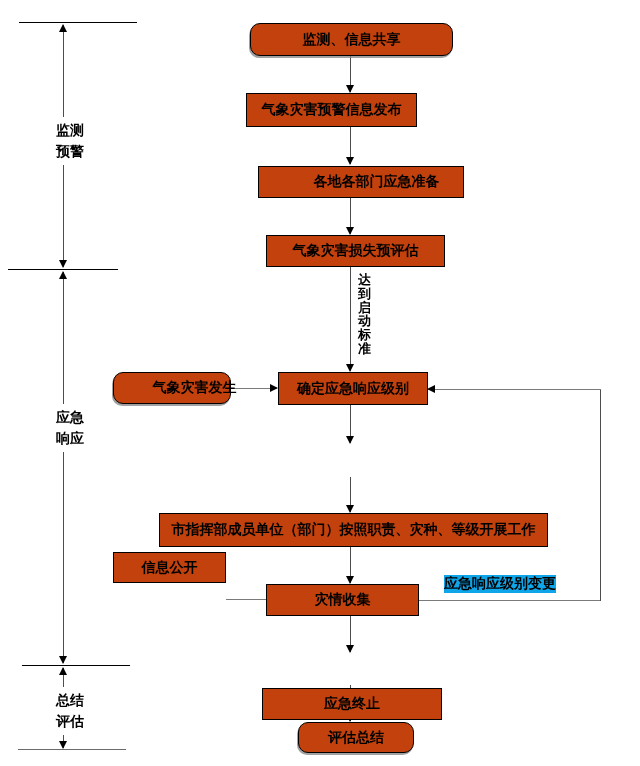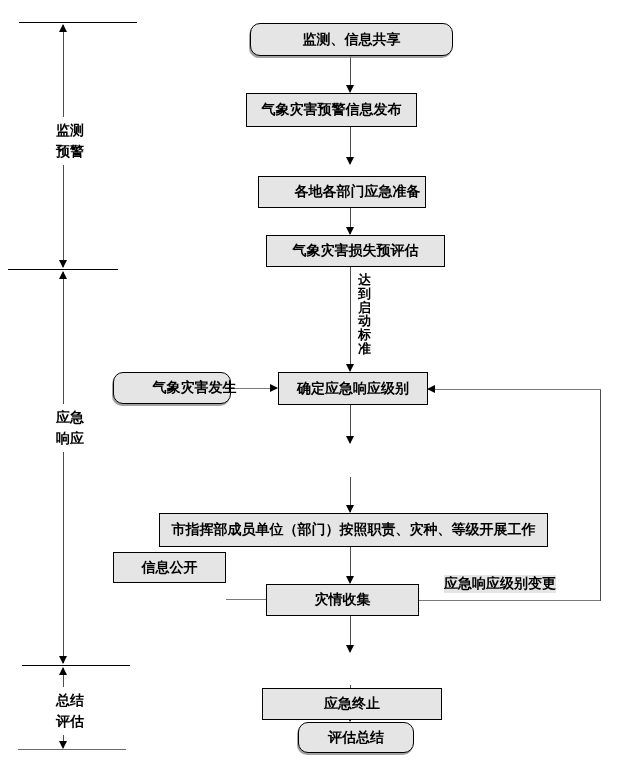--- a/index.html
+++ b/index.html
@@ -4,21 +4,21 @@
 <style>
   html,body{margin:0;padding:0;background:#ffffff;}
   #canvas{
     position:relative;width:640px;height:766px;background:#ffffff;
     font-family:"Liberation Sans","DejaVu Sans",sans-serif;
     overflow:hidden;
   }
   
   .box{
     position:absolute;box-sizing:border-box;
-    border:1.6px solid #000;background:#e5e5e5;
+    border:1.6px solid #000;background:#c2410c;
     display:flex;align-items:center;justify-content:center;
     font-size:14px;font-weight:bold;color:#000;
     white-space:nowrap;z-index:3;
   }
   .rounded{border-radius:10px;box-shadow:-1px 2px 0 rgba(130,130,130,.75);}
   
   .vline{position:absolute;width:0;border-left:1.6px solid #4d4d4d;z-index:1;}
   .vline.ah-down::after{
     content:"";position:absolute;left:-5.3px;bottom:-1px;
     border:4.5px solid transparent;border-top:8px solid #000;border-bottom:none;
@@ -48,21 +48,21 @@
     font-size:14px;font-weight:bold;color:#000;
     text-align:center;line-height:21px;padding:3px 6px;
   }
   
   .vtext{
     position:absolute;z-index:2;background:#fff;
     width:15px;font-size:13px;font-weight:bold;color:#000;
     line-height:13.8px;word-break:break-all;text-align:center;
   }
   .edge-label{
-    position:absolute;z-index:2;background:#e5e5e5;
+    position:absolute;z-index:2;background:#0ea5e9;
     font-size:14px;font-weight:bold;color:#000;white-space:nowrap;
   }
 </style>
 </head>
 <body>
 
 <div id="canvas">
 
   <div class="tick" style="left:19px;top:22px;width:118px;"></div>
   <div class="axis-seg" style="left:63px;top:25px;height:242px;"></div>
@@ -81,21 +81,21 @@
   <div class="tick" style="left:22px;top:665px;width:108px;"></div>
   <div class="axis-seg" style="left:63px;top:668px;height:80px;"></div>
   <div class="phase" style="left:38px;top:687px;width:52px;">
     <div>总结</div>
     <div>评估</div>
   </div>
   <div class="tick" style="left:18px;top:749px;width:108px;border-top-color:#6b6b6b;"></div>
 
   <div class="box rounded" style="left:250px;top:23px;width:203px;height:33px;">监测、信息共享</div>
   <div class="box" style="left:246px;top:93px;width:171px;height:34px;">气象灾害预警信息发布</div>
-  <div class="box" style="left:258px;top:176px;width:168px;height:32px;padding-left:31px;">各地各部门应急准备</div>
+  <div class="box" style="left:258px;top:166px;width:206px;height:32px;padding-left:31px;">各地各部门应急准备</div>
   <div class="box" style="left:266px;top:235px;width:179px;height:32px;">气象灾害损失预评估</div>
   <div class="box rounded" style="left:113px;top:372px;width:118px;height:32px;padding-left:45px;">气象灾害发生</div>
   <div class="box" style="left:278px;top:372px;width:150px;height:33px;">确定应急响应级别</div>
   <div class="box" style="left:159px;top:513px;width:389px;height:34px;">市指挥部成员单位（部门）按照职责、灾种、等级开展工作</div>
   <div class="box" style="left:113px;top:552px;width:113px;height:31px;">信息公开</div>
   <div class="box" style="left:266px;top:584px;width:153px;height:32px;">灾情收集</div>
   <div class="box" style="left:262px;top:688px;width:180px;height:32px;">应急终止</div>
   <div class="box rounded" style="left:298px;top:722px;width:116px;height:31px;">评估总结</div>
 
   <div class="vline ah-down" style="left:350px;top:56px;height:36px;"></div>

